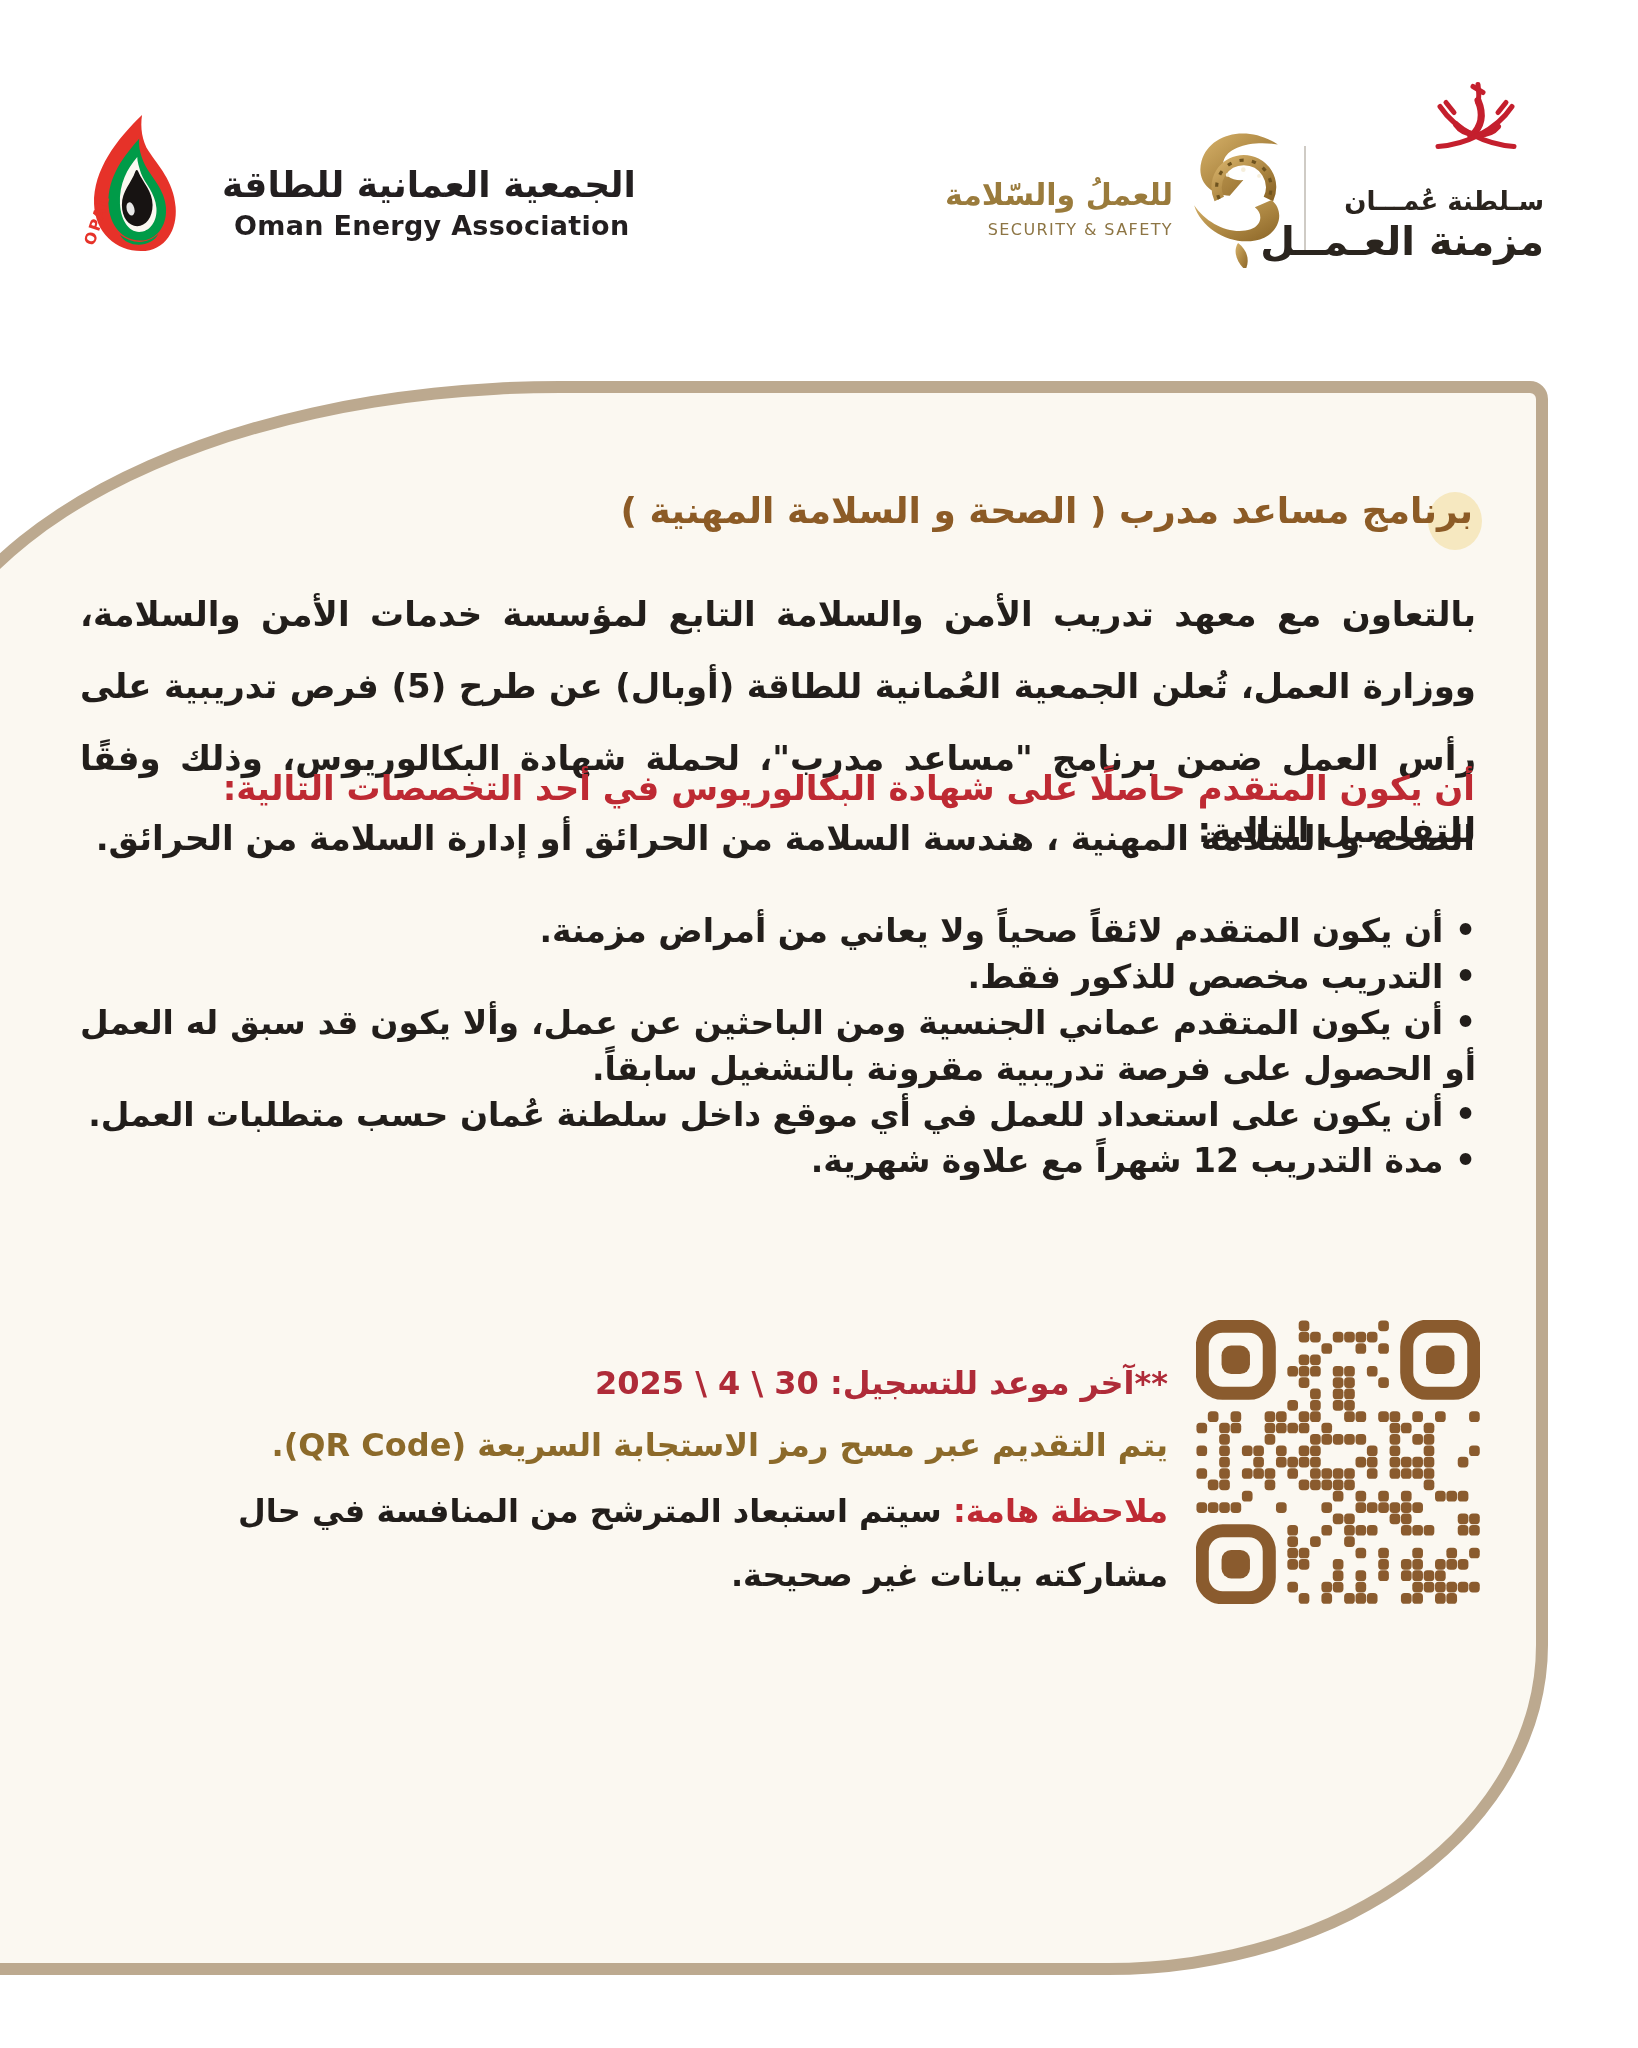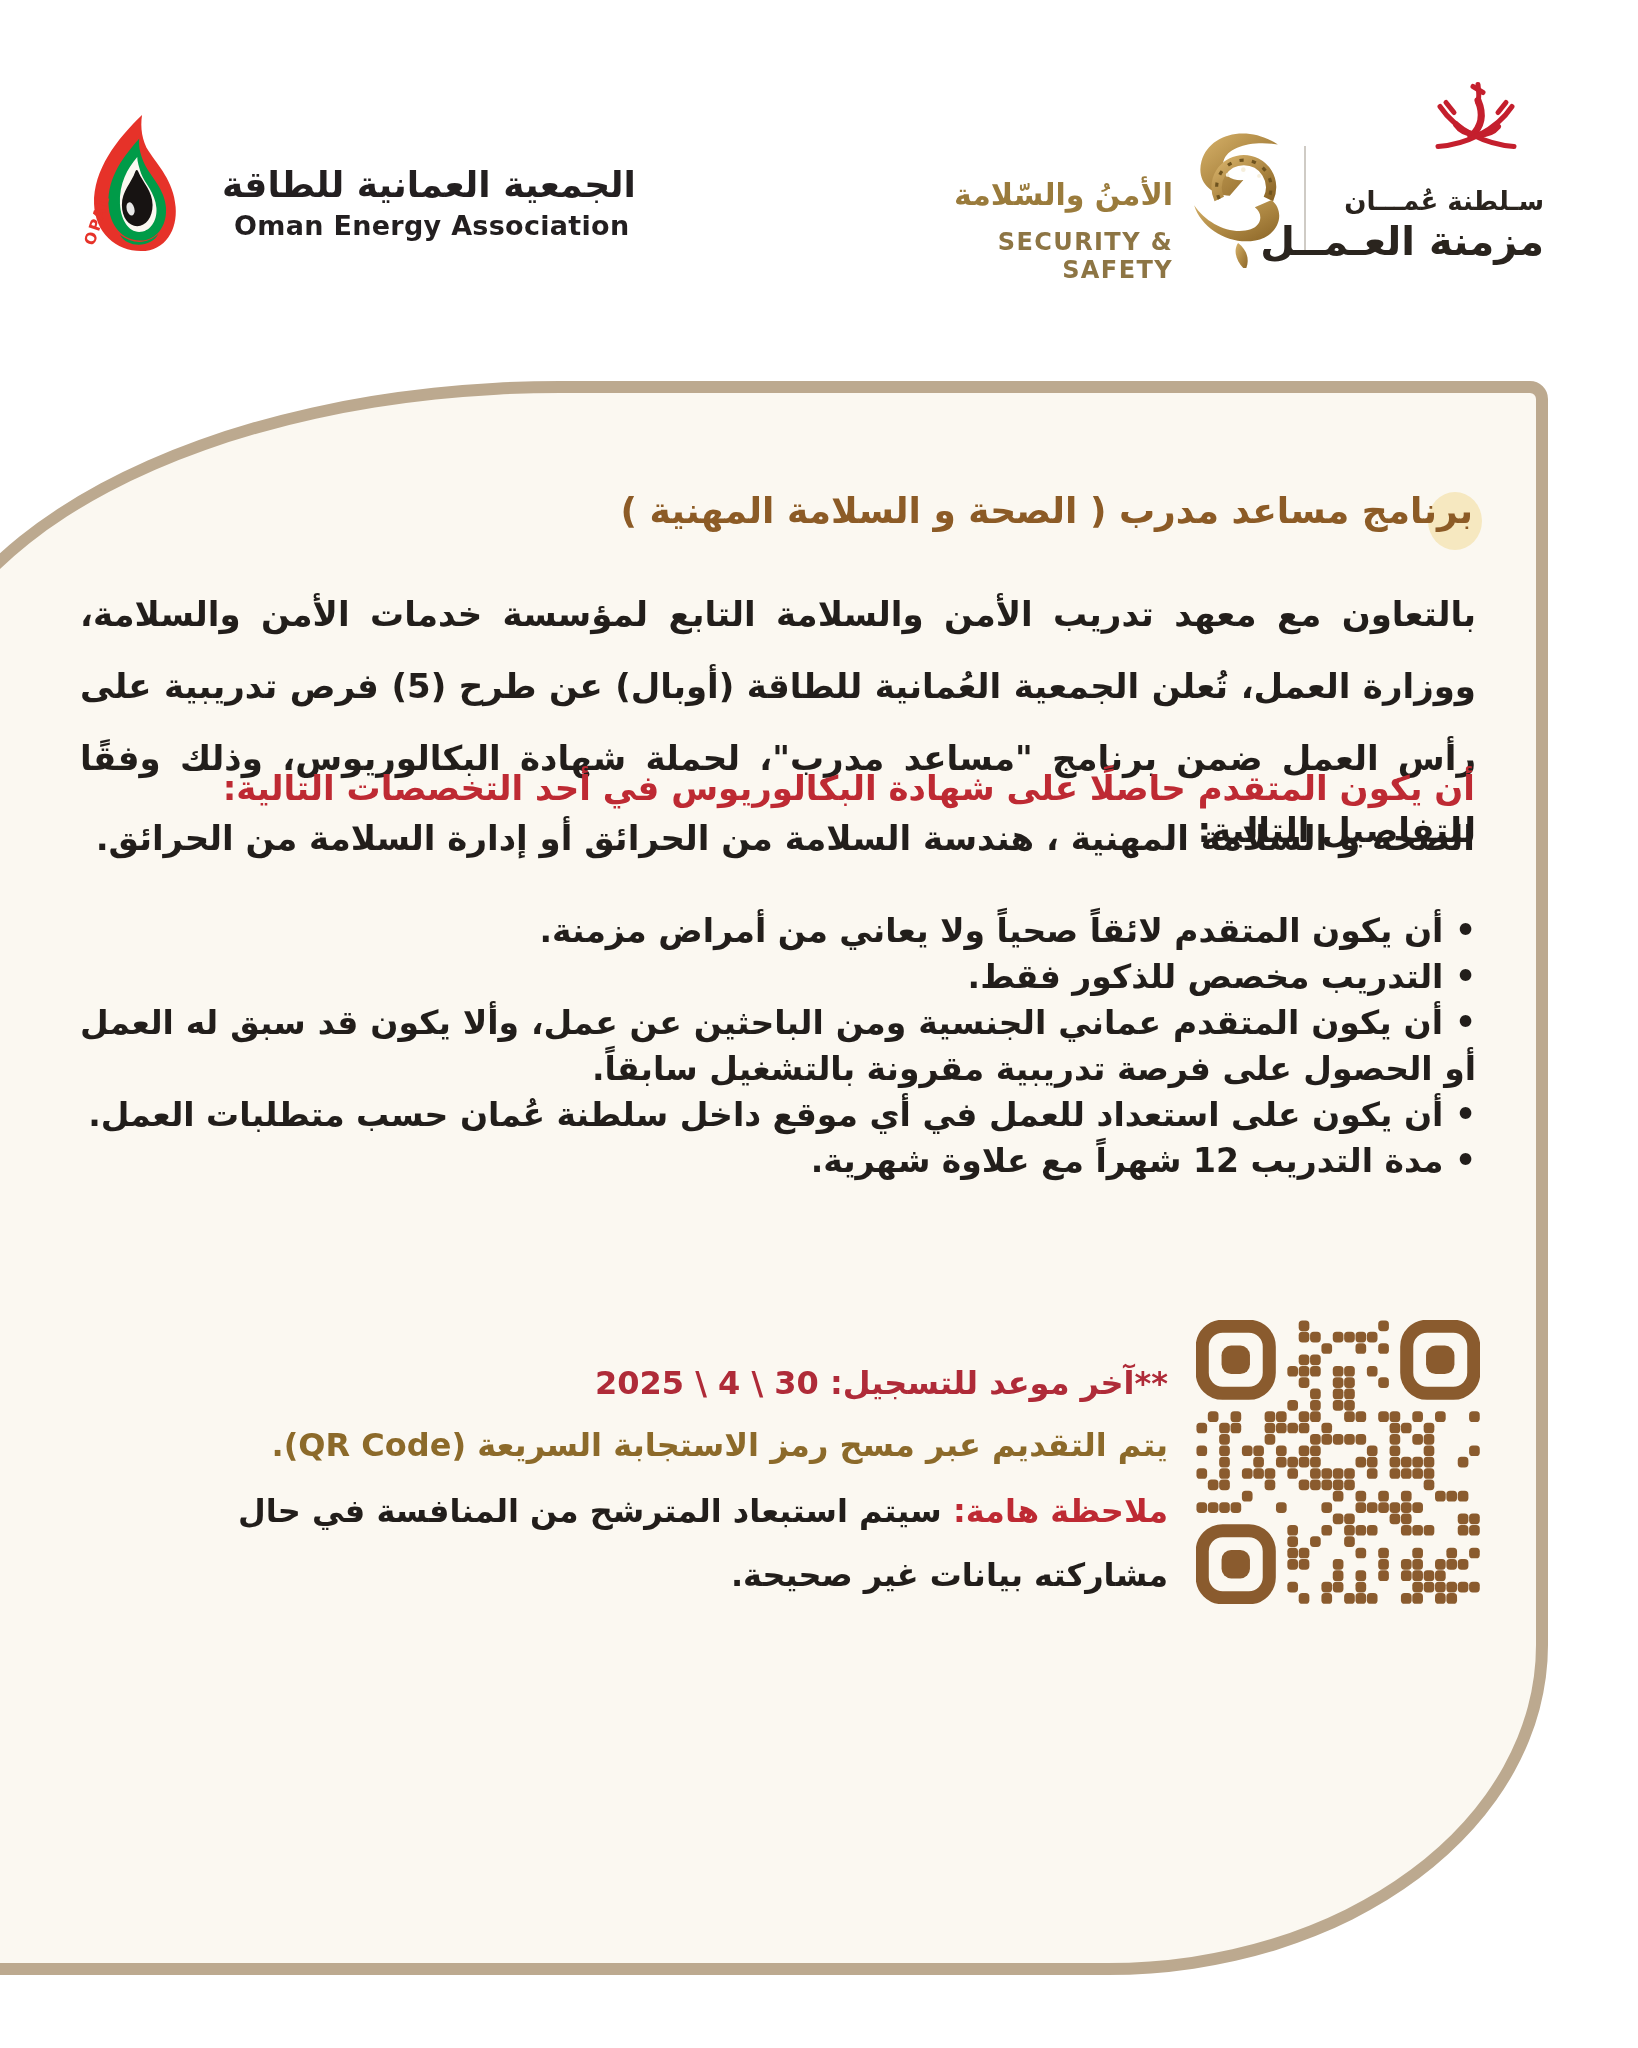--- a/index.html
+++ b/index.html
@@ -6,21 +6,21 @@
   .stage{position:relative;width:1638px;height:2048px;background:#ffffff;overflow:hidden;
          font-family:"DejaVu Sans", sans-serif;}
   .abs{position:absolute;}
   
   .opal-flame{left:80px;top:112px;width:102px;height:142px;}
   .opal-names{left:222px;top:164px;}
   .opal-ar{font-size:36px;font-weight:bold;color:#231F20;direction:rtl;text-align:left;}
   .opal-en{font-size:27px;font-weight:600;color:#231F20;margin-top:5px;letter-spacing:.3px;margin-left:12px;}
   .ss-text{left:940px;top:177px;width:233px;text-align:right;}
   .ss-ar{font-size:30px;font-weight:bold;color:#9A7B3C;direction:rtl;}
-  .ss-en{font-size:24px;font-weight:bold;color:#8D7544;letter-spacing:1.4px;margin-top:16px;}
+  .ss-en{font-size:16px;font-weight:normal;color:#8D7544;letter-spacing:1.4px;margin-top:8px;}
   .ss-emblem{left:1180px;top:132px;width:112px;height:136px;}
   .v-divider{left:1304px;top:146px;width:2px;height:104px;background:#CFCBC5;}
   .mol-emblem{left:1426px;top:80px;width:100px;height:106px;}
   .mol-text{right:94px;top:186px;text-align:right;direction:rtl;color:#2A241E;}
   .mol-line1{font-size:26px;font-weight:bold;}
   .mol-line2{font-size:40px;font-weight:bold;margin-top:2px;}
   
   .card{left:-90px;top:381px;width:1638px;height:1594px;box-sizing:border-box;
         background:#FBF8F1;border:12px solid #BCA98F;
         border-radius:650px 18px 440px 0 / 350px 18px 330px 0;}
@@ -55,21 +55,21 @@
     <ellipse cx="52" cy="101" rx="4" ry="7" fill="#ffffff" opacity="0.9" transform="rotate(-15 52 101)"></ellipse>
     <path d="M41,128 C54,138 70,138 81,127 C75,141 49,143 41,128 Z" fill="#009B48"></path>
     <text transform="translate(14,140) rotate(-72)" font-size="16" font-weight="bold" fill="#E63229" letter-spacing="2" font-family="DejaVu Sans, sans-serif">OPAL</text>
   </svg>
   <div class="abs opal-names">
     <div class="opal-ar">الجمعية العمانية للطاقة</div>
     <div class="opal-en">Oman Energy Association</div>
   </div>
 
   <div class="abs ss-text">
-    <div class="ss-ar">الأمنُ والسّلامة</div>
+    <div class="ss-ar">للعملُ والسّلامة</div>
     <div class="ss-en">SECURITY &amp; SAFETY</div>
   </div>
   <svg class="abs ss-emblem" viewBox="0 0 100 130">
     <defs>
       <linearGradient id="gld" x1="0" y1="0" x2="1" y2="1">
         <stop offset="0" stop-color="#D7B26A"></stop>
           <stop offset="0.5" stop-color="#B08A45"></stop>
           <stop offset="1" stop-color="#8A6426"></stop>
       </linearGradient>
     </defs>

